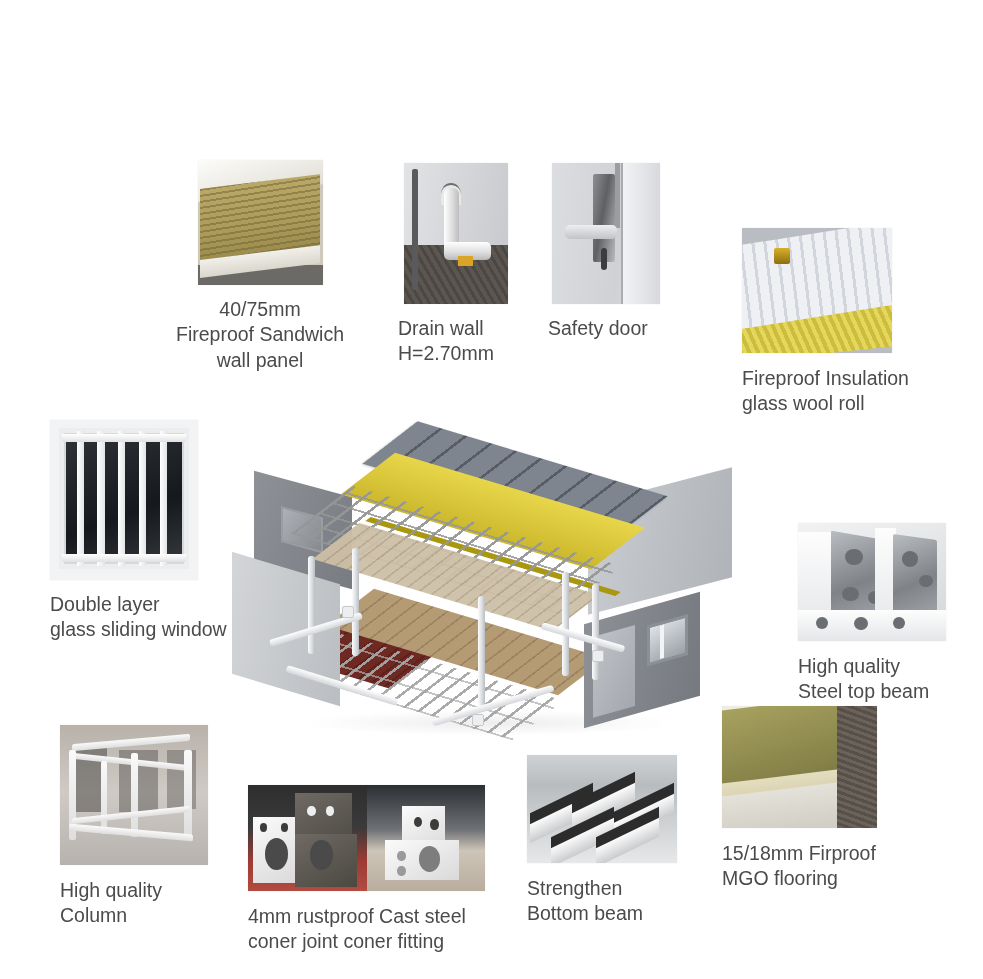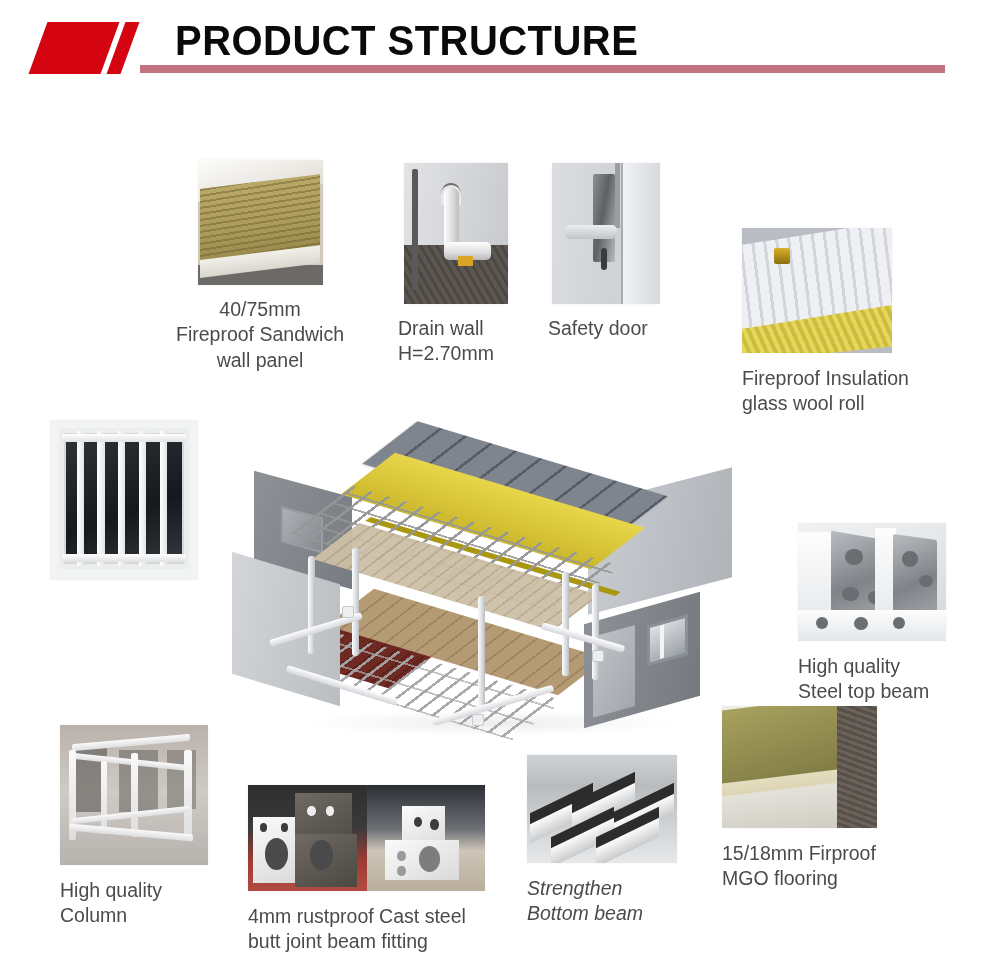--- a/index.html
+++ b/index.html
@@ -237,28 +237,20 @@
   .scene-shadow{
     position:absolute; left:60px; top:290px; width:380px; height:26px;
     background: radial-gradient(ellipse at center, rgba(0,0,0,.07), rgba(0,0,0,0) 70%);
   }
 </style>
 </head>
 <body>
 
 <div id="page">
 
-  <div class="header">
-    <div class="logo-wrap">
-      <div class="logo-shape-a"></div>
-      <div class="logo-shape-b"></div>
-    </div>
-    <div class="title">PRODUCT STRUCTURE</div>
-    <div class="title-rule"></div>
-  </div>
 
   <div class="item" style="left:160px; top:160px; width:200px;">
     <div class="thumb" style="width:125px;height:125px;margin:0 auto;">
       <div class="art-sandwich">
         <div class="bg-floor"></div>
         <div class="top-face"></div>
         <div class="core"></div>
         <div class="edge"></div>
       </div>
     </div>
@@ -317,20 +309,22 @@
         <div class="glass"></div>
         <div class="mull" style="left:18%"></div>
         <div class="mull" style="left:32%"></div>
         <div class="mull" style="left:46%"></div>
         <div class="mull" style="left:60%"></div>
         <div class="mull" style="left:74%"></div>
         <div class="rail" style="top:9%"></div>
         <div class="rail" style="top:84%"></div>
       </div>
     </div>
+    <div class="caption cap-left" style="margin-top:12px;">Double layer
+glass sliding window</div>
   </div>
 
   <div class="item" style="left:798px; top:523px; width:190px;">
     <div class="thumb" style="width:148px;height:118px;">
       <div class="art-beam">
         <div class="white" style="left:0;top:8%;width:28%;height:84%;"></div>
         <div class="br" style="left:22%;top:10%;width:34%;height:74%;transform:skewY(10deg);"></div>
         <div class="hole" style="left:32%;top:22%;width:12%;height:14%;"></div>
         <div class="hole" style="left:30%;top:54%;width:11%;height:12%;"></div>
         <div class="hole" style="left:47%;top:58%;width:10%;height:11%;"></div>
@@ -387,39 +381,39 @@
           <div class="blk" style="left:16%;top:52%;width:62%;height:38%;"></div>
           <div class="dot" style="left:40%;top:30%;width:7%;height:10%;"></div>
           <div class="dot" style="left:54%;top:32%;width:7%;height:10%;"></div>
           <div class="ov" style="left:44%;top:58%;width:18%;height:24%;background:#7d7d7d;"></div>
           <div class="dot" style="left:26%;top:62%;width:7%;height:10%;background:#9a9a9a;"></div>
           <div class="dot" style="left:26%;top:76%;width:7%;height:10%;background:#9a9a9a;"></div>
         </div>
       </div>
     </div>
     <div class="caption cap-left" style="margin-top:13px;">4mm rustproof Cast steel
-butt joint beam fitting</div>
+coner joint coner fitting</div>
   </div>
 
   <div class="item" style="left:527px; top:755px; width:190px;">
     <div class="thumb" style="width:150px;height:108px;">
       <div class="art-angle">
         <div class="chevd" style="left:2%;top:40%;transform:skewY(-26deg);"></div>
         <div class="chev" style="left:2%;top:50%;transform:skewY(-26deg);"></div>
         <div class="chevd" style="left:30%;top:30%;transform:skewY(-26deg);"></div>
         <div class="chev" style="left:30%;top:40%;transform:skewY(-26deg);"></div>
         <div class="chevd" style="left:56%;top:40%;transform:skewY(-26deg);"></div>
         <div class="chev" style="left:56%;top:50%;transform:skewY(-26deg);"></div>
         <div class="chevd" style="left:16%;top:62%;transform:skewY(-26deg);"></div>
         <div class="chev" style="left:16%;top:72%;transform:skewY(-26deg);"></div>
         <div class="chevd" style="left:46%;top:62%;transform:skewY(-26deg);"></div>
         <div class="chev" style="left:46%;top:72%;transform:skewY(-26deg);"></div>
       </div>
     </div>
-    <div class="caption cap-left" style="margin-top:13px;font-style:italic;">Strengthen
+    <div class="caption cap-left" style="margin-top:13px;">Strengthen
 Bottom beam</div>
   </div>
 
   <div class="item" style="left:722px; top:706px; width:220px;">
     <div class="thumb" style="width:155px;height:122px;">
       <div class="art-mgo">
         <div class="base"></div>
         <div class="core"></div>
         <div class="topface"></div>
         <div class="edge"></div>

